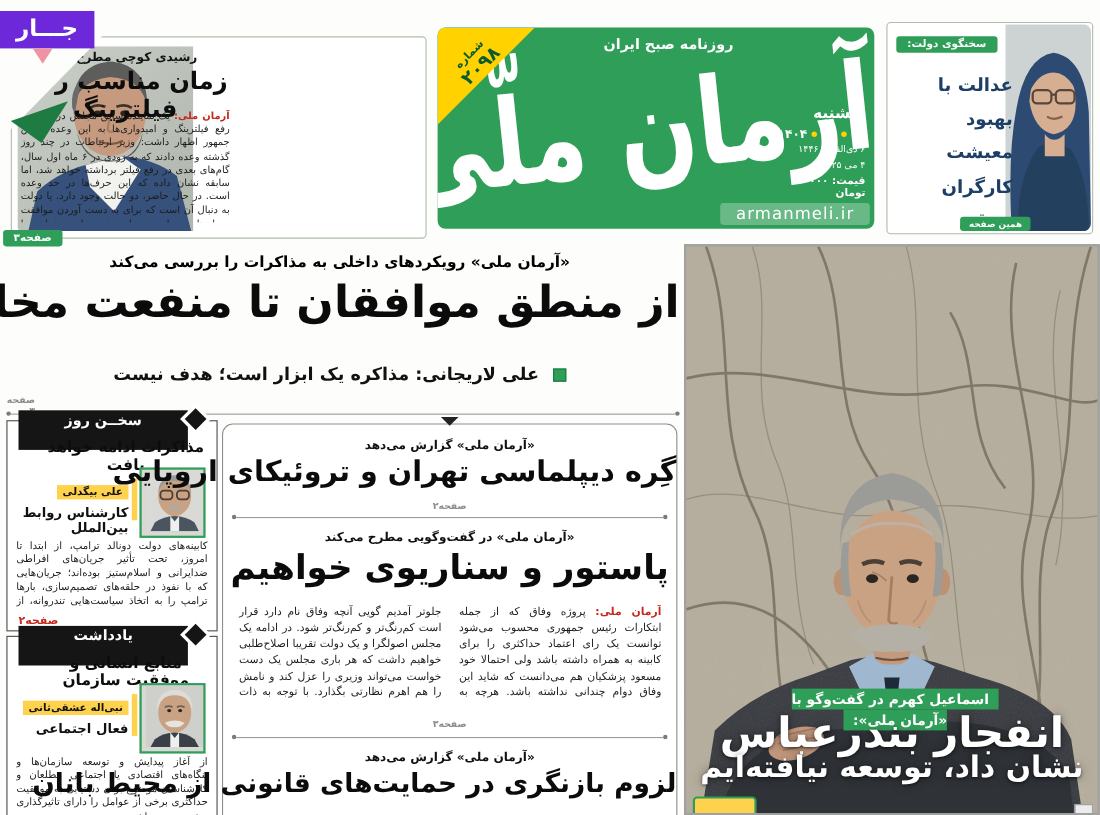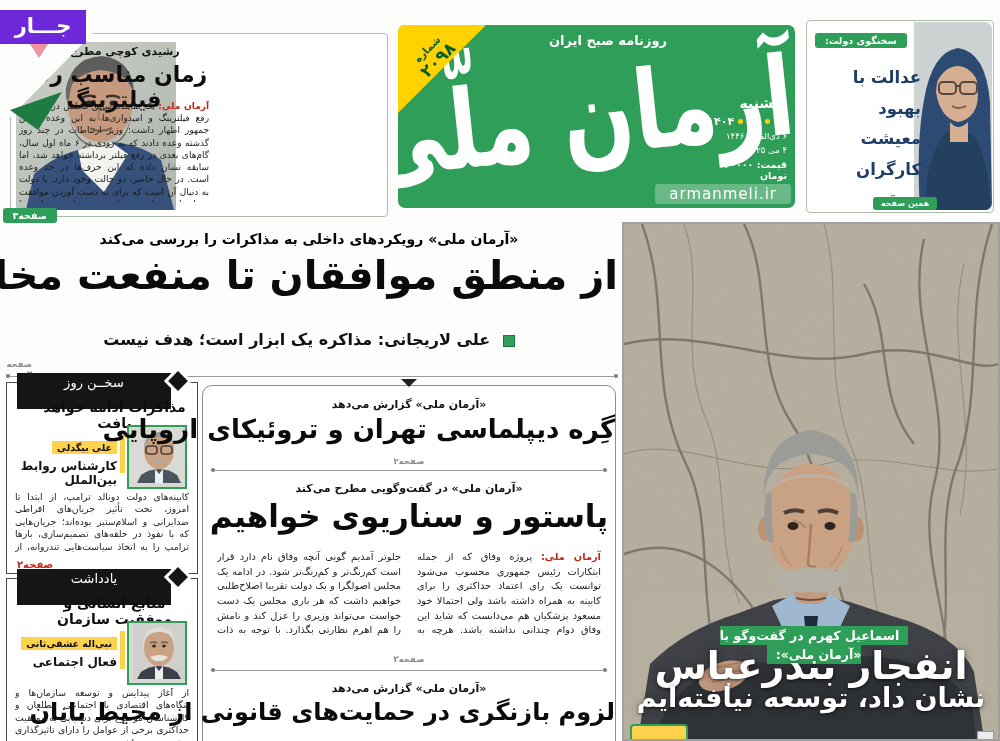--- a/index.html
+++ b/index.html
@@ -62,21 +62,21 @@
   
   .dotline{display:flex;align-items:center;}
   .dotline .line{flex:1;height:1px;background:#9a9a9a;}
   .dotline .dot{width:4px;height:4px;border-radius:50%;background:#7a7a7a;}
   #sep-main{left:6px;top:374px;width:612px;}
   
   .lbox{border:1px solid #4a4a4a;background:#fff;}
   #sokhan{left:6px;top:382px;width:190px;height:190px;}
   #yaddasht{left:6px;top:578px;width:190px;height:175px;}
   .sec-bar{position:absolute;left:10px;right:26px;top:-10px;height:36px;background:#151515;color:#fff;
-           font-size:13px;font-weight:normal;text-align:center;line-height:20px;}
+           font-size:13px;font-weight:bold;text-align:center;line-height:20px;}
   .sec-diamond{position:absolute;right:12px;top:-9px;width:14px;height:14px;background:#151515;
                transform:rotate(45deg);box-shadow:0 0 0 3px #fff;}
   .lbox-headline{position:absolute;left:4px;right:4px;top:16px;text-align:center;font-size:14px;
                  font-weight:bold;color:#0d0d0d;margin-left:25px;}
   .auth-photo{position:absolute;right:10px;top:42px;width:56px;height:60px;border:2px solid #2f9e58;
               overflow:hidden;background:#d8d8d4;}
   .auth-bar{position:absolute;right:72px;top:52px;width:5px;height:38px;background:#ffd24d;}
   .auth-name{position:absolute;right:80px;top:58px;background:#ffd24d;color:#111;font-size:9.5px;
              font-weight:bold;padding:1px 5px;}
   .auth-role{position:absolute;right:80px;top:76px;font-size:12px;font-weight:bold;color:#111;}

